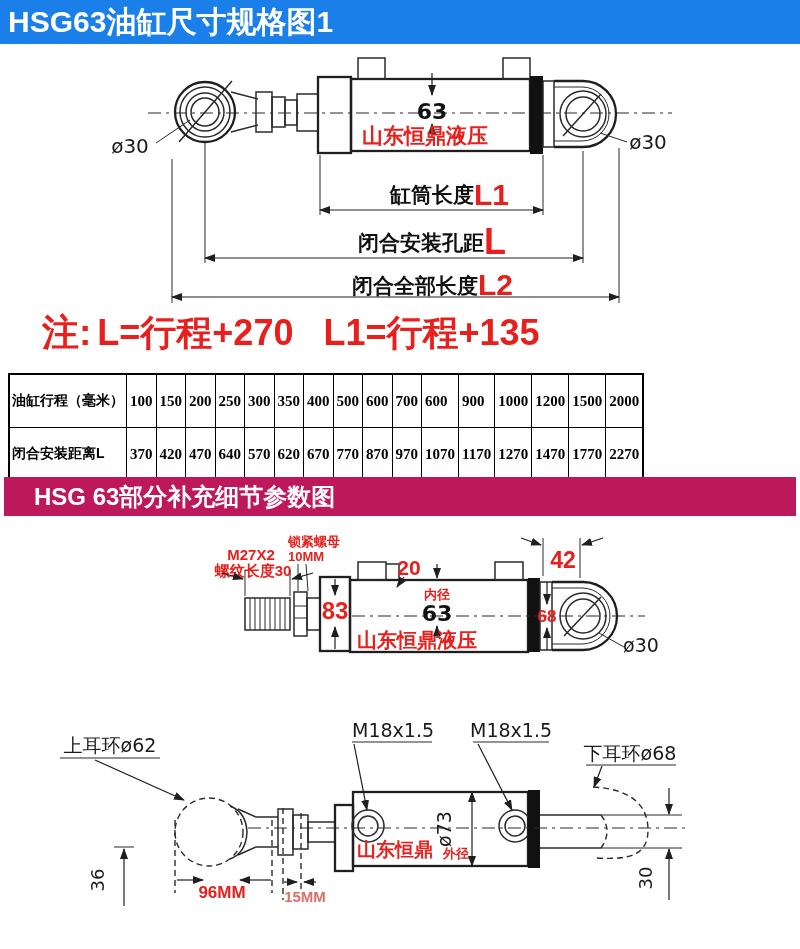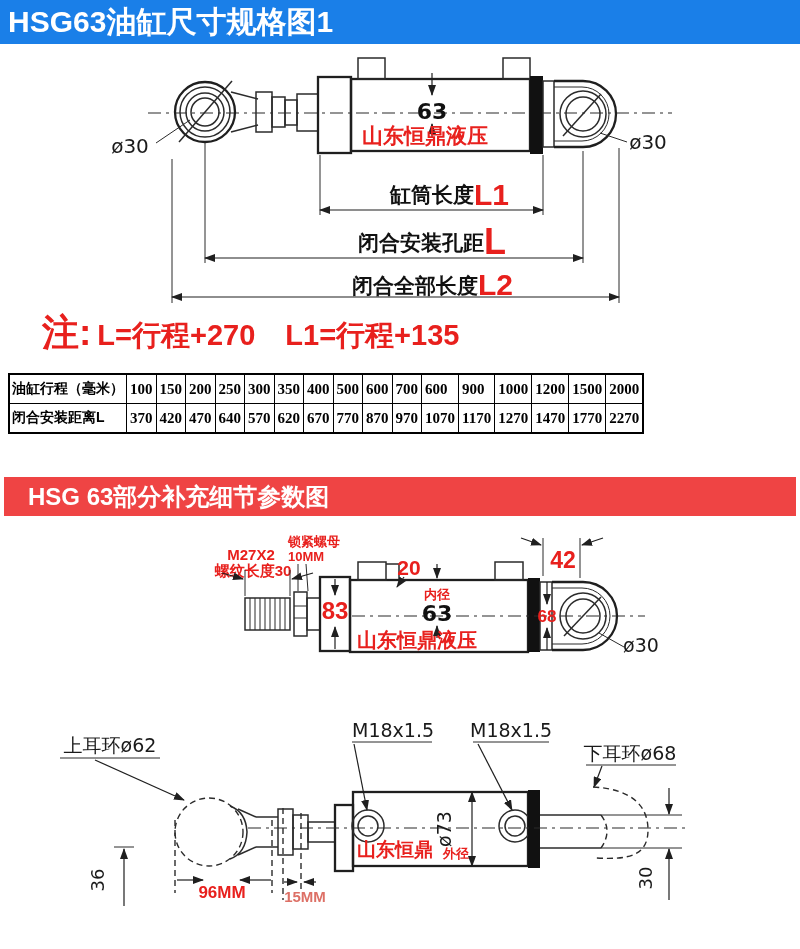--- a/index.html
+++ b/index.html
@@ -2,31 +2,31 @@
 <html><head>
 <meta charset="utf-8">
 <style>
   html,body{margin:0;padding:0;background:#fff;}
   #stage{position:relative;width:800px;height:949px;background:#ffffff;overflow:hidden;
          font-family:"Liberation Sans",sans-serif;}
   .abs{position:absolute;}
   
   .banner{color:#fff;font-weight:bold;overflow:hidden;white-space:nowrap;}
   #hdr1{left:0;top:0;width:800px;height:44px;background:#1a7fe8;font-size:30px;line-height:44px;padding-left:8px;box-sizing:border-box;}
-  #hdr2{left:4px;top:477px;width:792px;height:39px;background:#ef4444;font-size:24px;line-height:39px;padding-left:24px;box-sizing:border-box;}
+  #hdr2{left:4px;top:477px;width:792px;height:39px;background:#be185d;font-size:24px;line-height:39px;padding-left:30px;box-sizing:border-box;}
   
   #note{left:42px;top:308px;width:740px;height:52px;display:flex;align-items:baseline;color:#e8201d;font-weight:bold;}
   #note .mark{font-size:37px;margin-right:6px;}
-  #note .f{font-size:29px;margin-right:30px;letter-spacing:0px;}
+  #note .f{font-size:36px;margin-right:30px;letter-spacing:0px;}
   
   #spec{left:8px;top:373px;}
   table{border-collapse:collapse;border:2px solid #000;background:#fff;}
   td{border:1px solid #000;font:bold 15px "Liberation Serif",serif;color:#000;
      padding:1px 3px;white-space:nowrap;line-height:19px;}
-  td.rowlabel{font:bold 14px "Liberation Sans",sans-serif;padding:5px 2px;}
+  td.rowlabel{font:bold 14px "Liberation Sans",sans-serif;padding:17px 2px;}
   
   svg text{font-family:"DejaVu Sans","Liberation Sans",sans-serif;}
   .ln{stroke:#2b2b2b;stroke-width:1.5;fill:none;}
   .ln2{stroke:#1f1f1f;stroke-width:2.3;fill:none;}
   .thin{stroke:#2b2b2b;stroke-width:1;fill:none;}
   .dim{stroke:#1f1f1f;stroke-width:1.2;fill:none;}
   .cl{stroke:#2b2b2b;stroke-width:1.1;fill:none;stroke-dasharray:13 5 3 5;}
   .dsh{stroke:#2b2b2b;stroke-width:1.4;fill:none;stroke-dasharray:6 4;}
   .blk{fill:#111;stroke:none;}
   .t{fill:#1a1a1a;}

